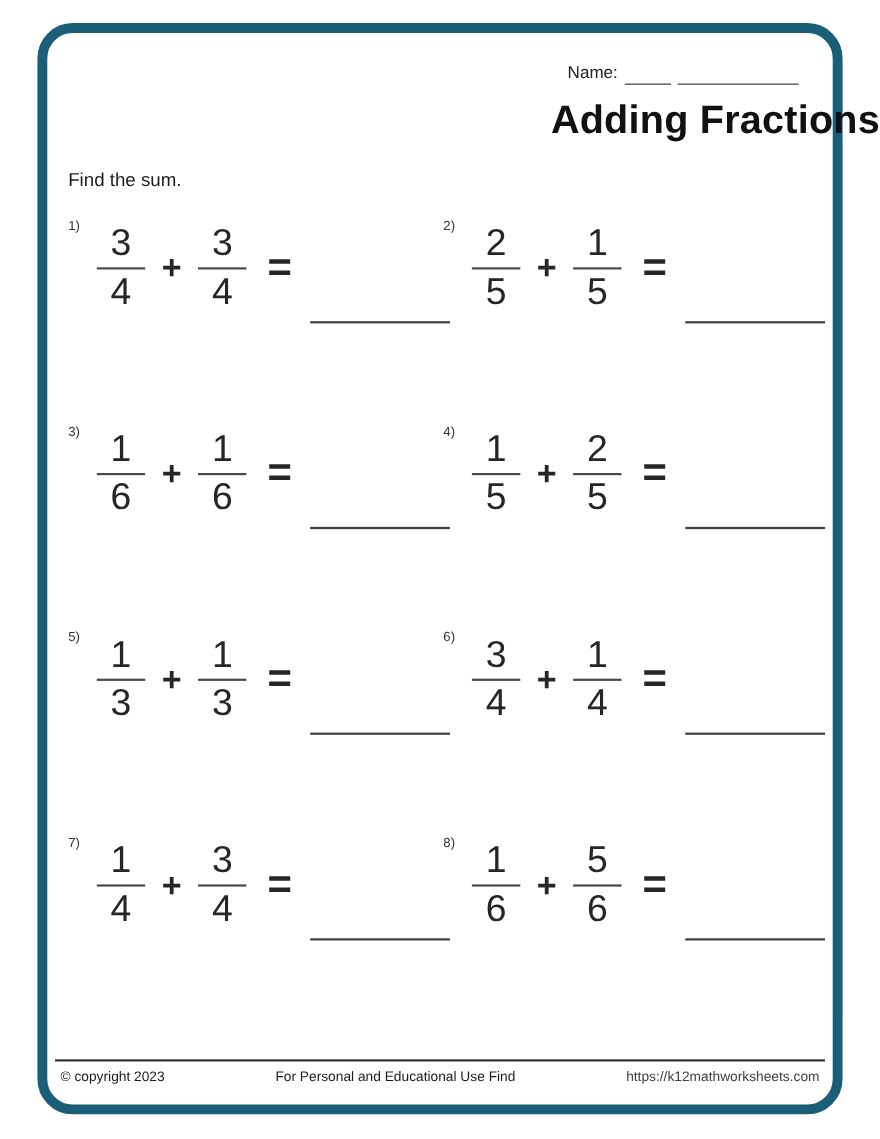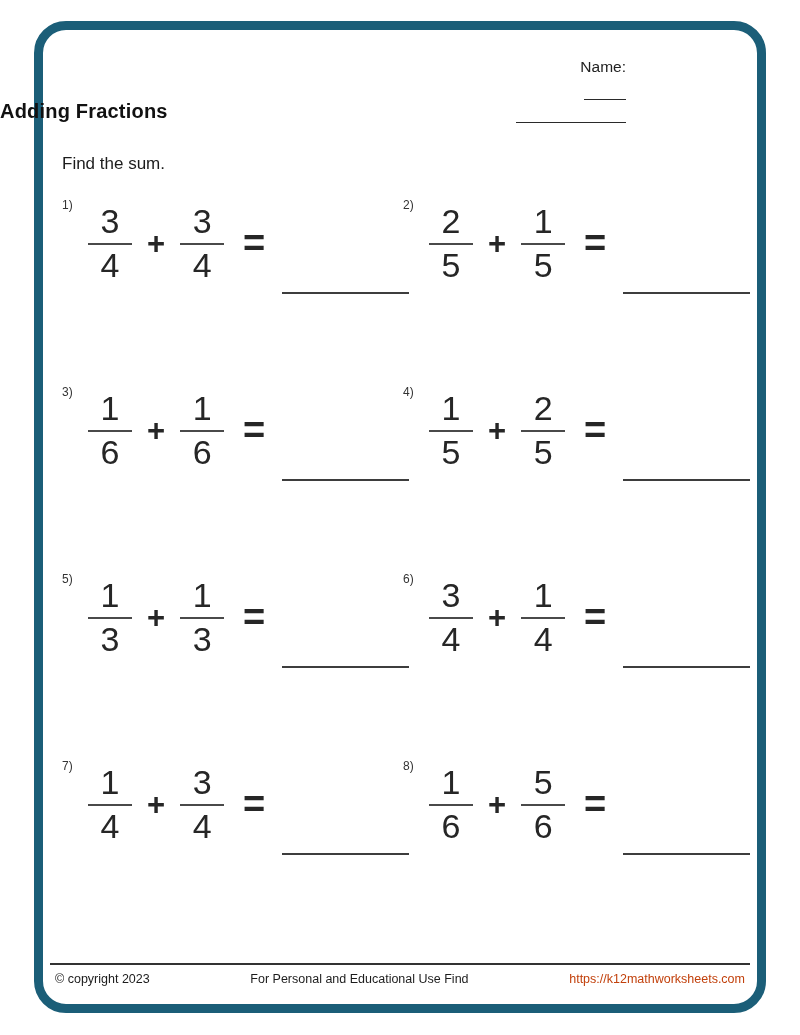--- a/index.html
+++ b/index.html
@@ -21,33 +21,32 @@
   }
 
   .name-row {
     position: absolute;
     left: 516px; top: 58px;
     display: flex;
     align-items: flex-end;
     gap: 6px;
     font-size: 15.5px;
     color: #222;
-    flex-direction: column;
   }
   .name-row .label { padding-bottom: 1px; }
   .name-seg { border-bottom: 1.5px solid #2a2a2a; height: 17px; }
   .name-seg.seg1 { width: 42px; }
   .name-seg.seg2 { width: 110px; }
 
   .page-title {
     position: absolute;
-    left: 0; top: 100px;
+    left: 0; top: 88px;
     width: 100%;
-    text-align: left;
-    font-size: 20px;
+    text-align: right;
+    font-size: 36px;
     font-weight: 700;
     letter-spacing: 0.2px;
     color: #111;
   }
 
   .instruction {
     position: absolute;
     left: 62px; top: 154px;
     font-size: 17px;
     color: #1c1c1c;
@@ -120,21 +119,21 @@
   .footer-row {
     position: absolute;
     left: 55px; top: 972px;
     width: 690px;
     display: flex;
     justify-content: space-between;
     align-items: center;
     font-size: 12.5px;
     color: #1c1c1c;
   }
-  .footer-row .url { color: #c2410c; text-decoration: none; }
+  .footer-row .url { color: #404040; text-decoration: none; }
 </style>
 </head>
 <body>
 
 <div class="sheet-border"></div>
 
 <div class="name-row">
   <span class="label">Name:</span>
   <span class="name-seg seg1"></span>
   <span class="name-seg seg2"></span>

